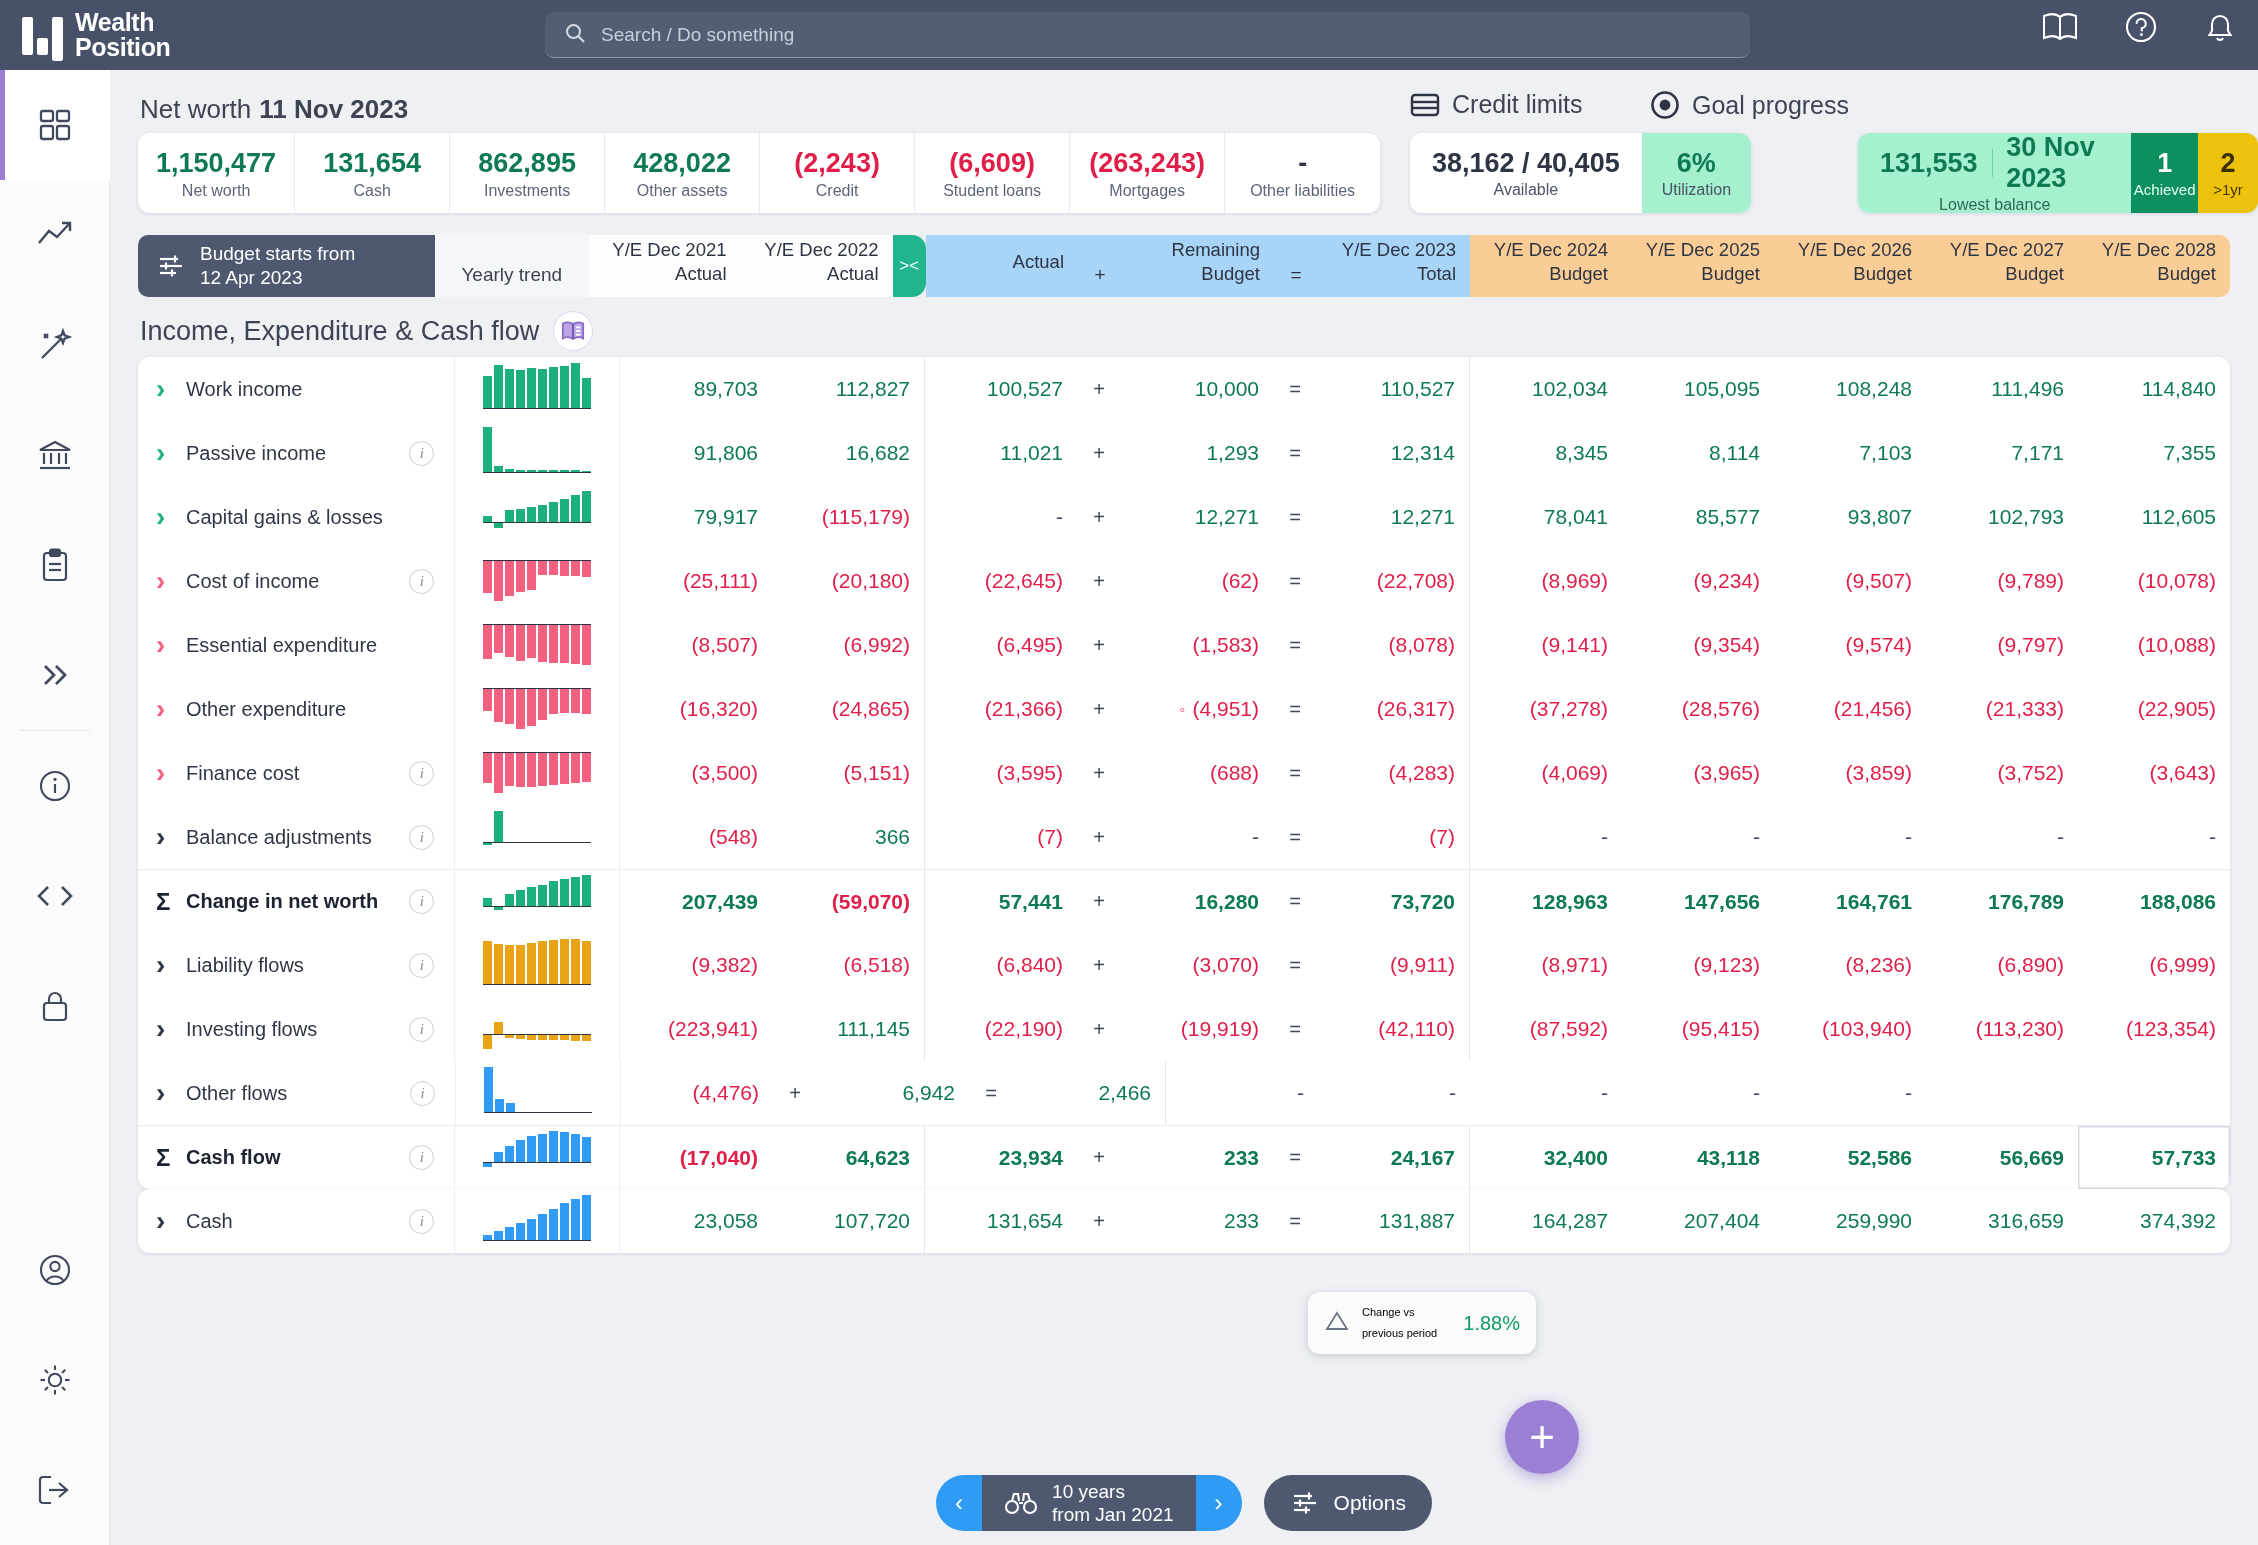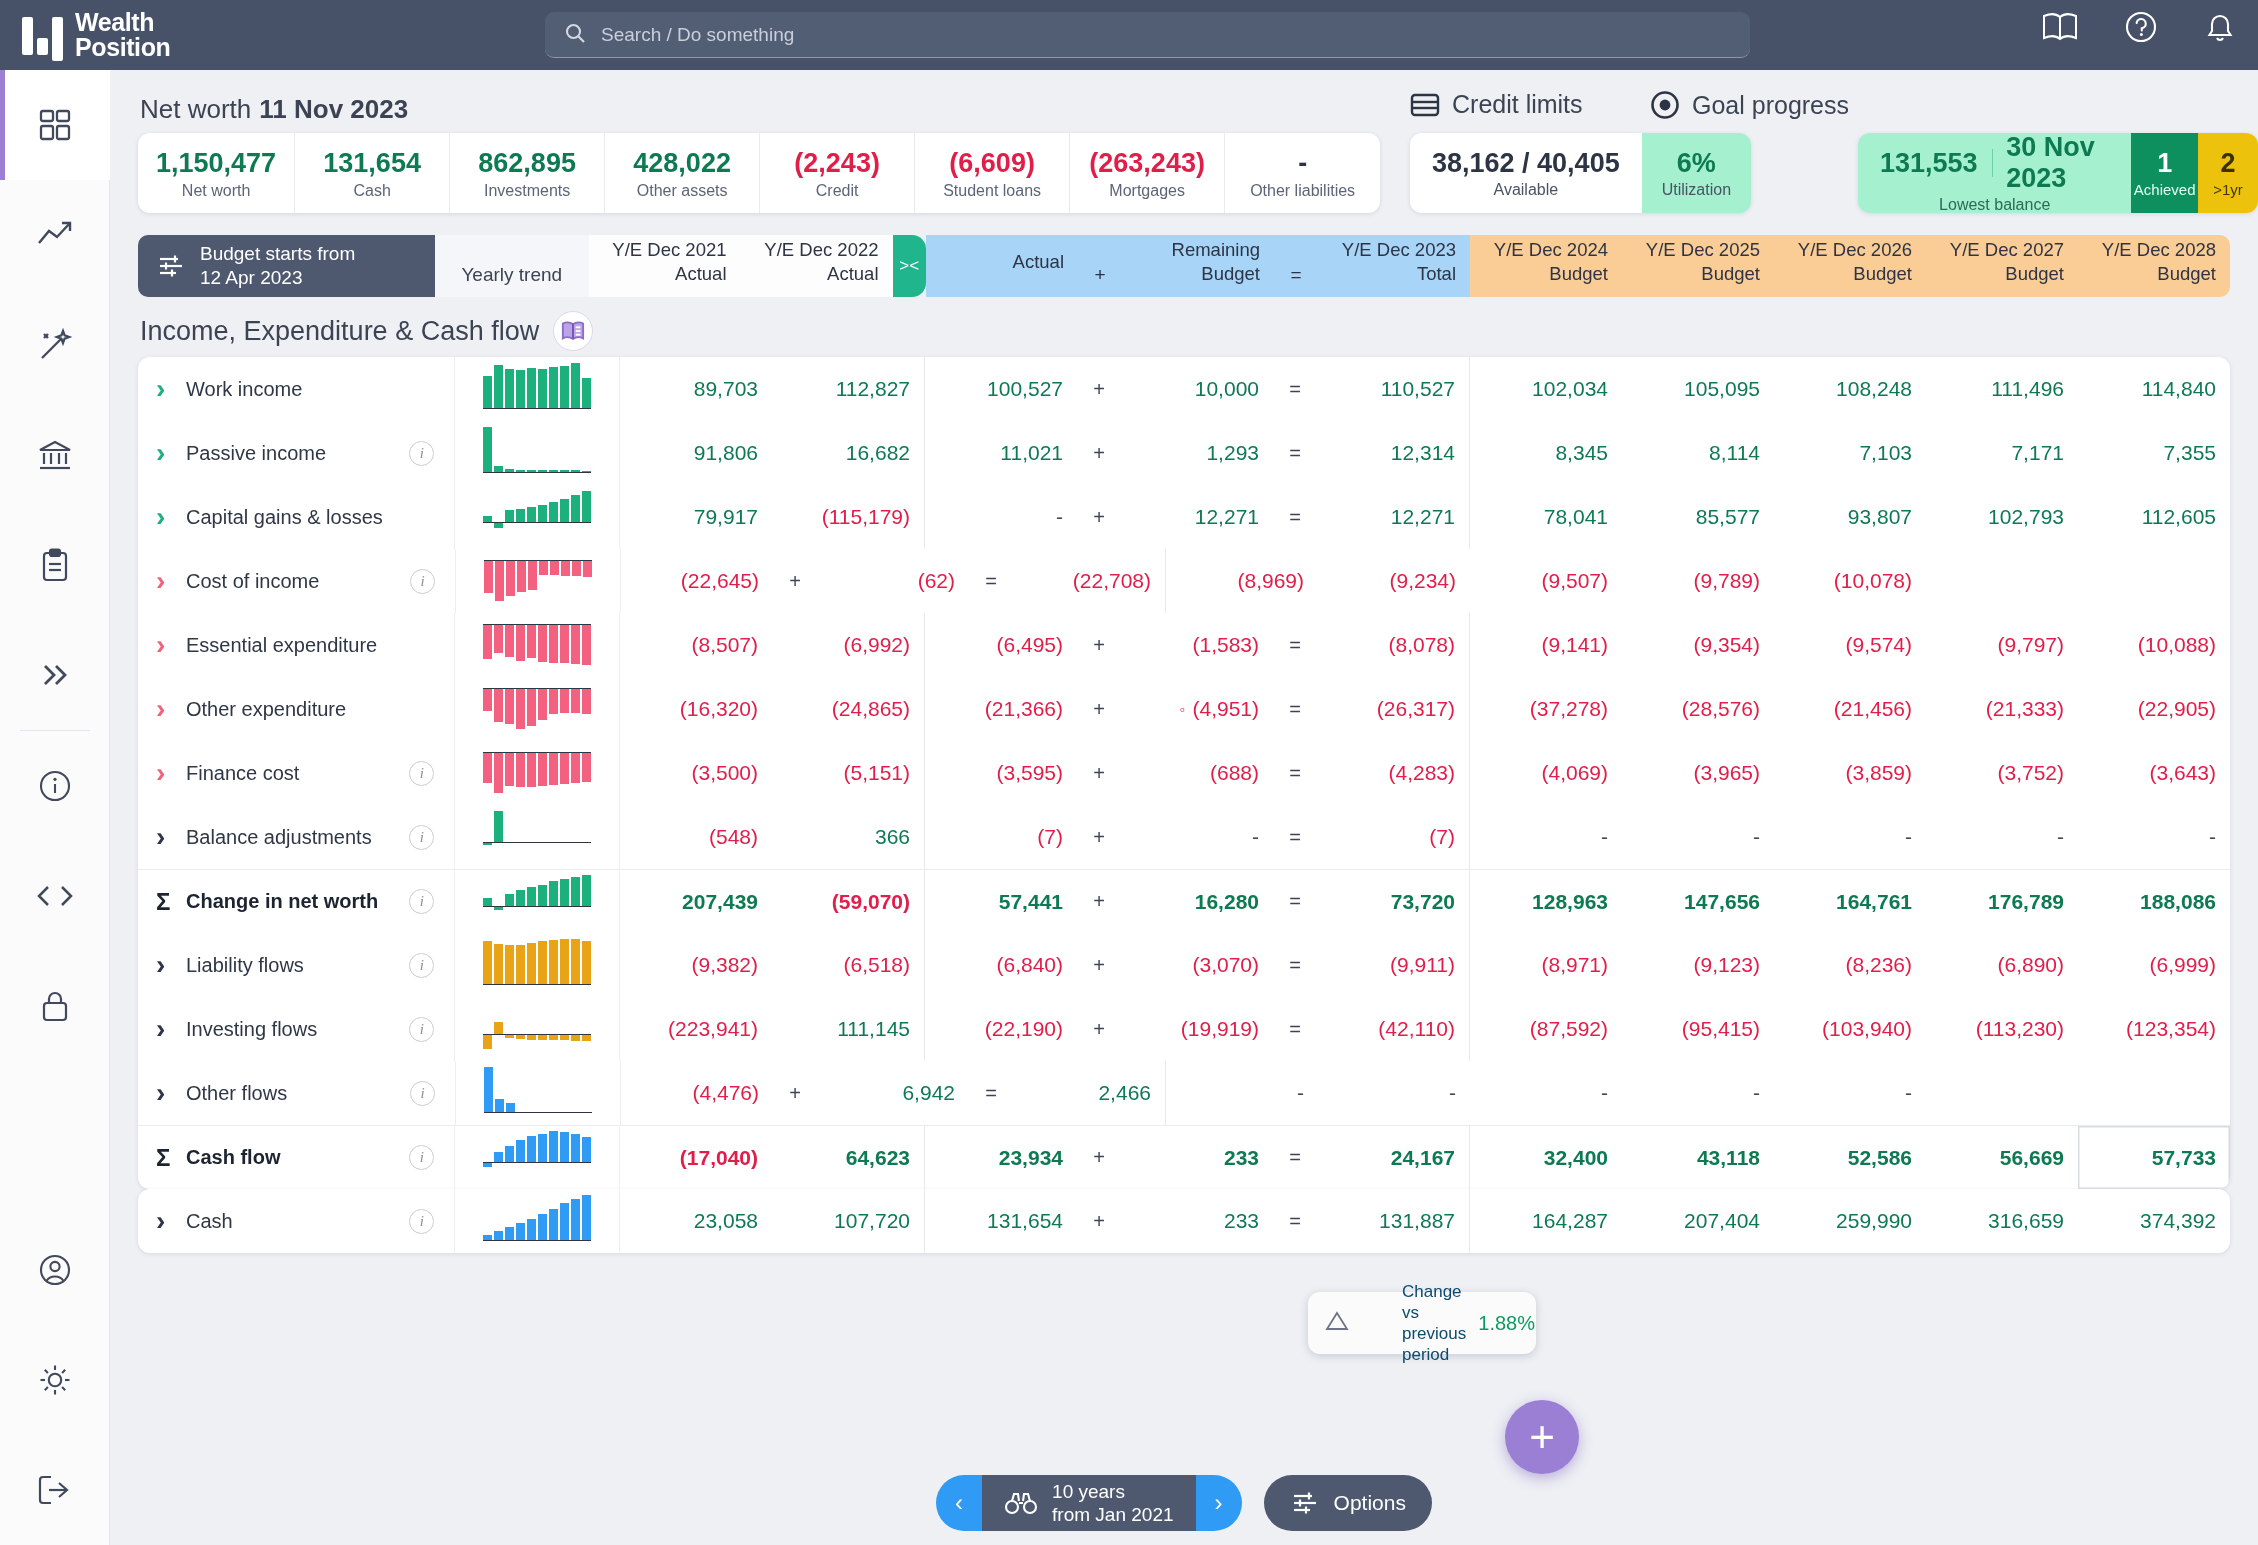--- a/index.html
+++ b/index.html
@@ -191,21 +191,21 @@
   .marker { color: #f2607f; font-size: 13px; margin-right: 6px; }
 
   .highlight-cell { box-shadow: inset 0 0 0 1.5px #d7dbe3; }
 
   
   .tooltip {
     position: absolute; left: 1198px; top: 1222px; width: 228px; height: 62px;
     background: #fbfbfc; border-radius: 12px; box-shadow: 0 2px 9px rgba(60,70,95,.22);
     display: flex; align-items: center; gap: 12px; padding: 0 16px; z-index: 20;
   }
-  .tooltip .ttxt { font-size: 17px; color: #0c4a6e; line-height: 21px; flex: 1; margin-left: 40px; }
+  .tooltip .ttxt { font-size: 11px; color: #000000; line-height: 21px; flex: 1; }
   .tooltip .tval { font-size: 20px; color: #0e9b62; }
 
   
   .fab {
     position: absolute; left: 1395px; top: 1330px; width: 74px; height: 74px;
     border-radius: 50%; background: #9b7fd4; color: #fff;
     display: flex; align-items: center; justify-content: center; font-size: 44px;
     box-shadow: 0 4px 14px rgba(120,90,190,.45); cursor: pointer; z-index: 25;
   }
 
@@ -816,20 +816,28 @@
             </div>
             <div style="width: 9px; height: 46px; position: relative;">
               <div class="bar" style="position: absolute; left: 0px; width: 9px; background: rgb(244, 96, 127); height: 15.7872px; top: 5.52px;"></div>
             </div>
             <div style="width: 9px; height: 46px; position: relative;">
               <div class="bar" style="position: absolute; left: 0px; width: 9px; background: rgb(244, 96, 127); height: 16.192px; top: 5.52px;"></div>
             </div>
             <div class="axis" style="bottom: 40.48px;"></div>
           </div>
         </div>
+        <div class="grp-actualpast">
+          <div class="c-num">
+            <span class="neg">(25,111)</span>
+          </div>
+          <div class="c-num">
+            <span class="neg">(20,180)</span>
+          </div>
+        </div>
         <div class="grp-current">
           <div class="c-num">
             <span class="neg">(22,645)</span>
           </div>
           <div class="c-op">+</div>
           <div class="c-num">
             <span class="neg">(62)</span>
           </div>
           <div class="c-op">=</div>
           <div class="c-num">

